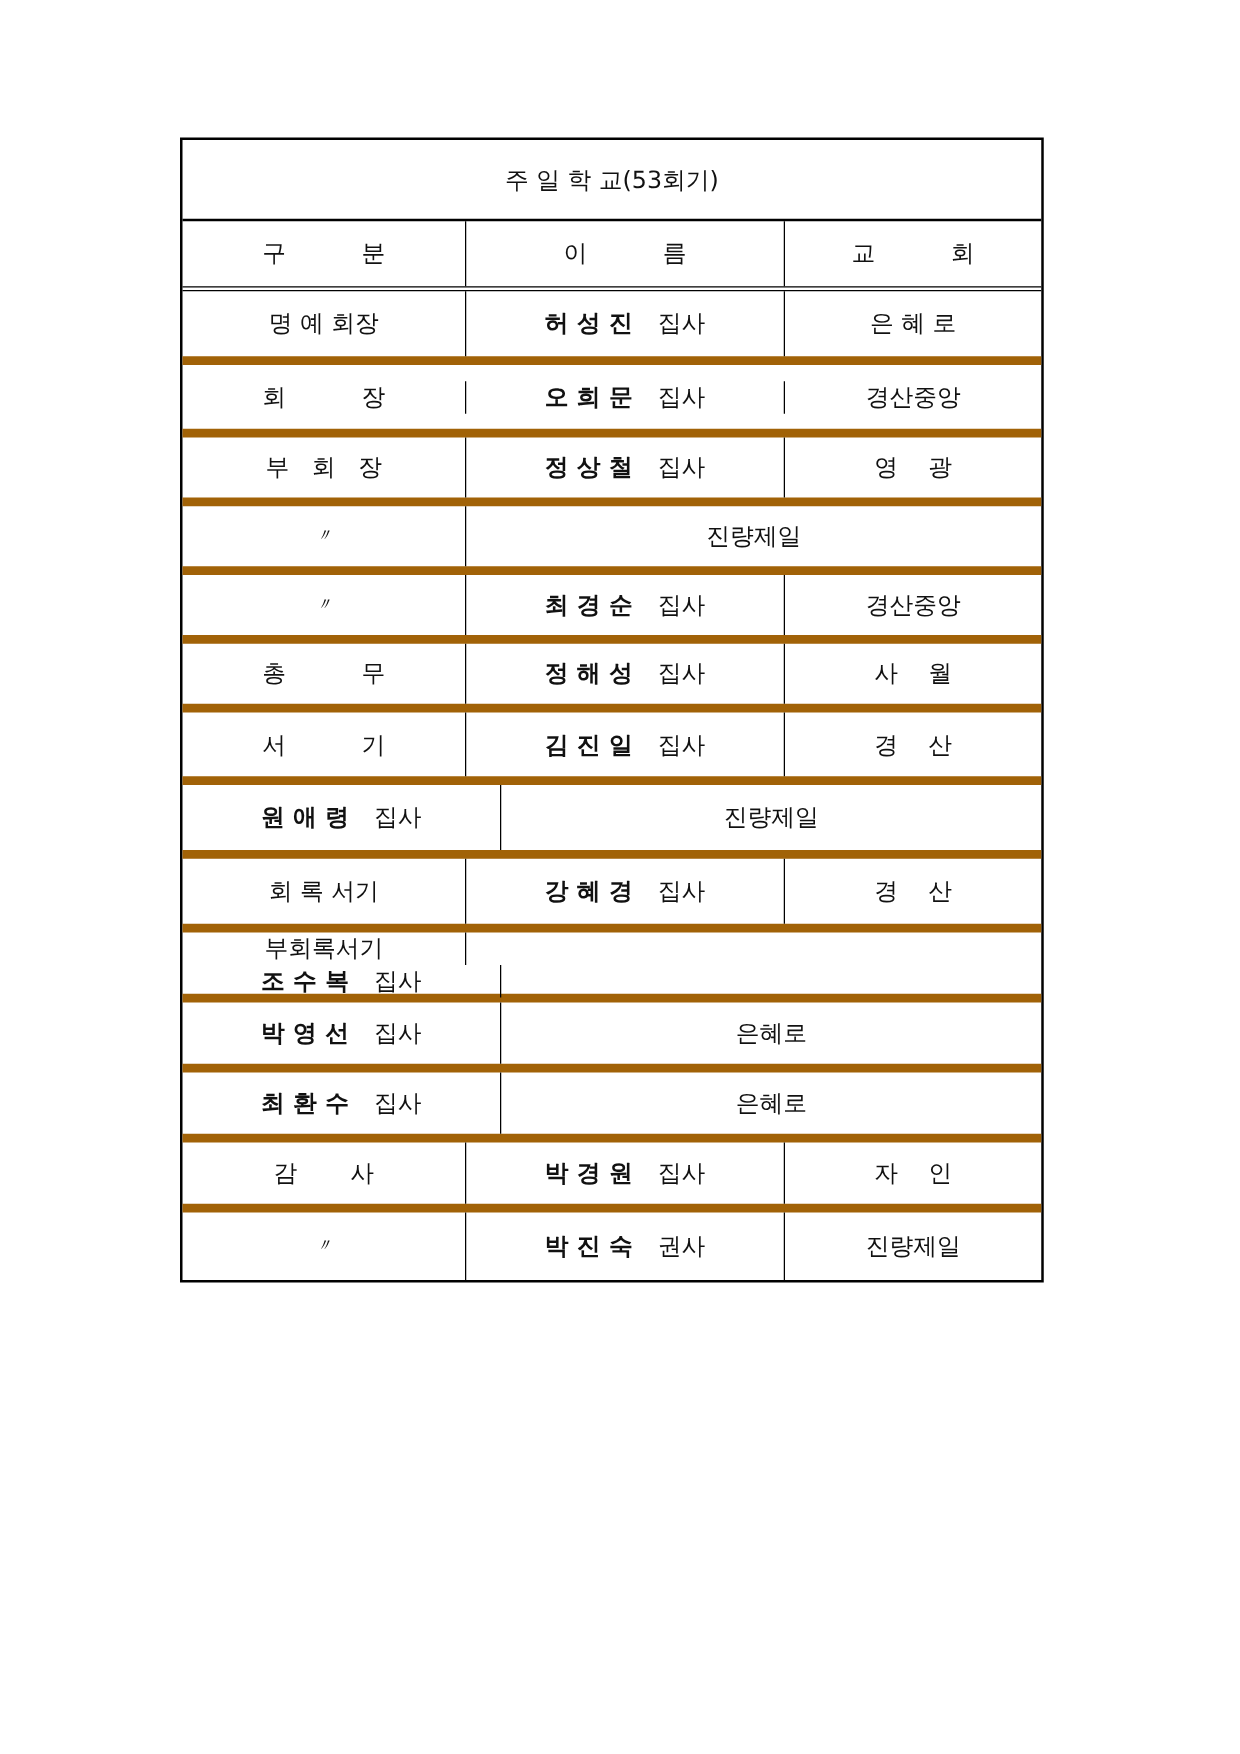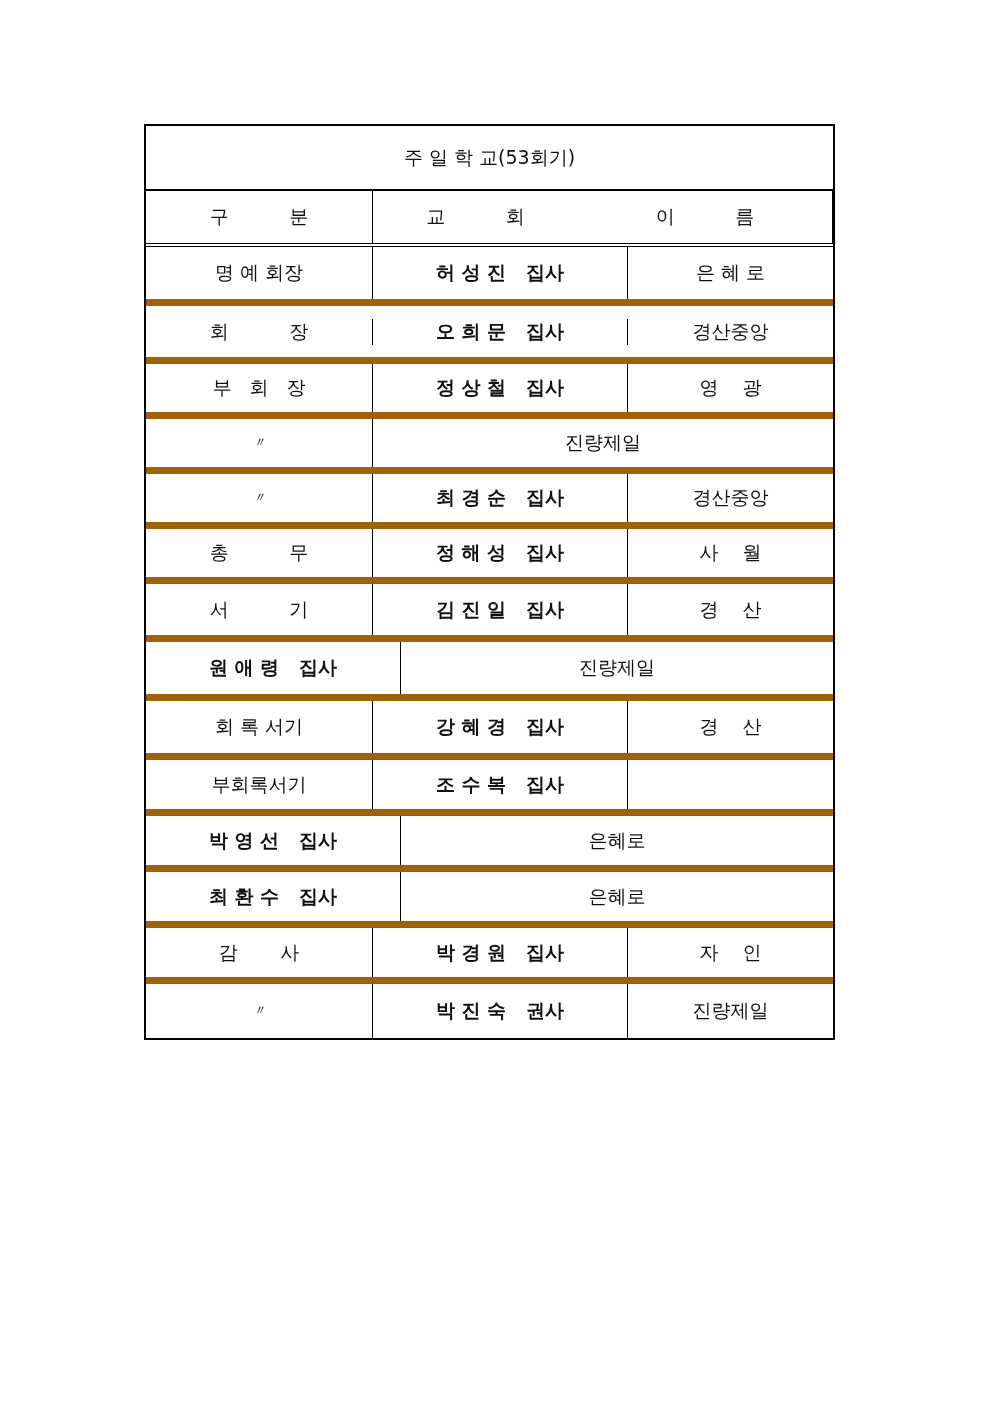--- a/index.html
+++ b/index.html
@@ -1,48 +1,48 @@
 <!DOCTYPE html>
 <html><head>
 <meta charset="utf-8">
 <style>
   html, body { margin: 0; padding: 0; background: #ffffff; }
   body { width: 992px; height: 1403px; position: relative; font-family: "DejaVu Sans", "Liberation Sans", sans-serif; color: #111; }
   .table {
-    position: absolute; left: 144px; top: 124px; width: 691px;
+    position: absolute; left: 144px; top: 110px; width: 691px;
     border: 2px solid #000; box-sizing: border-box;
   }
   .title-row {
     height: 65px; border-bottom: 2px solid #000; box-sizing: border-box;
     display: flex; align-items: center; justify-content: center;
     font-size: 19px; letter-spacing: 0px;
   }
   .row { display: flex; box-sizing: border-box; border-bottom: 7px solid #a16207; }
   .row:last-child { border-bottom: none; }
   .header-row { height: 56px; border-bottom: 4px double #000; }
   .cell {
     display: flex; align-items: center; justify-content: center;
     box-sizing: border-box; font-size: 19px; white-space: pre;
   }
   .c1 { width: 227px; border-right: 1px solid #000; }
   .c2 { width: 255px; border-right: 1px solid #000; }
   .c3 { flex: 1; }
   .name { font-weight: bold; letter-spacing: 0px; }
-  .suffix { font-weight: bold; margin-left: 20px; }
+  .suffix { font-weight: normal; margin-left: 20px; }
   .ditto { font-style: italic; font-size: 14px; }
 </style>
 </head>
 <body>
 
 <div class="table">
   <div class="title-row">주  일  학  교(53회기)</div>
   <div class="row header-row">
     <div class="cell c1">구          분</div>
+    <div class="cell c2">이          름</div>
     <div class="cell c3">교          회</div>
-    <div class="cell c2">이          름</div>
   </div>
   <div id="rows">
       <div class="row" style="height: 59px;">
         <div class="cell c1"><span>명 예 회장</span></div>
         <div class="cell c2"><span class="name">허 성 진</span><span class="suffix">집사</span></div>
         <div class="cell c3"><span>은 혜 로</span></div>
       </div>
       <div class="row" style="height: 58px; align-items: center;">
         <div class="cell c1"><span>회          장</span></div>
         <div class="cell c2"><span class="name">오 희 문</span><span class="suffix">집사</span></div>
@@ -74,21 +74,21 @@
       </div>
       <div class="row" style="height: 59px;">
         <div class="cell c2"><span class="name">원 애 령</span><span class="suffix">집사</span></div>
         <div class="cell c3"><span>진량제일</span></div>
       </div>
       <div class="row" style="height: 59px;">
         <div class="cell c1"><span>회 록 서기</span></div>
         <div class="cell c2"><span class="name">강 혜 경</span><span class="suffix">집사</span></div>
         <div class="cell c3"><span>경    산</span></div>
       </div>
-      <div class="row" style="height: 56px;">
+      <div class="row" style="height: 56px; flex-direction: column;">
         <div class="cell c1"><span>부회록서기</span></div>
         <div class="cell c2"><span class="name">조 수 복</span><span class="suffix">집사</span></div>
       </div>
       <div class="row" style="height: 56px;">
         <div class="cell c2"><span class="name">박 영 선</span><span class="suffix">집사</span></div>
         <div class="cell c3"><span>은혜로</span></div>
       </div>
       <div class="row" style="height: 56px;">
         <div class="cell c2"><span class="name">최 환 수</span><span class="suffix">집사</span></div>
         <div class="cell c3"><span>은혜로</span></div>

